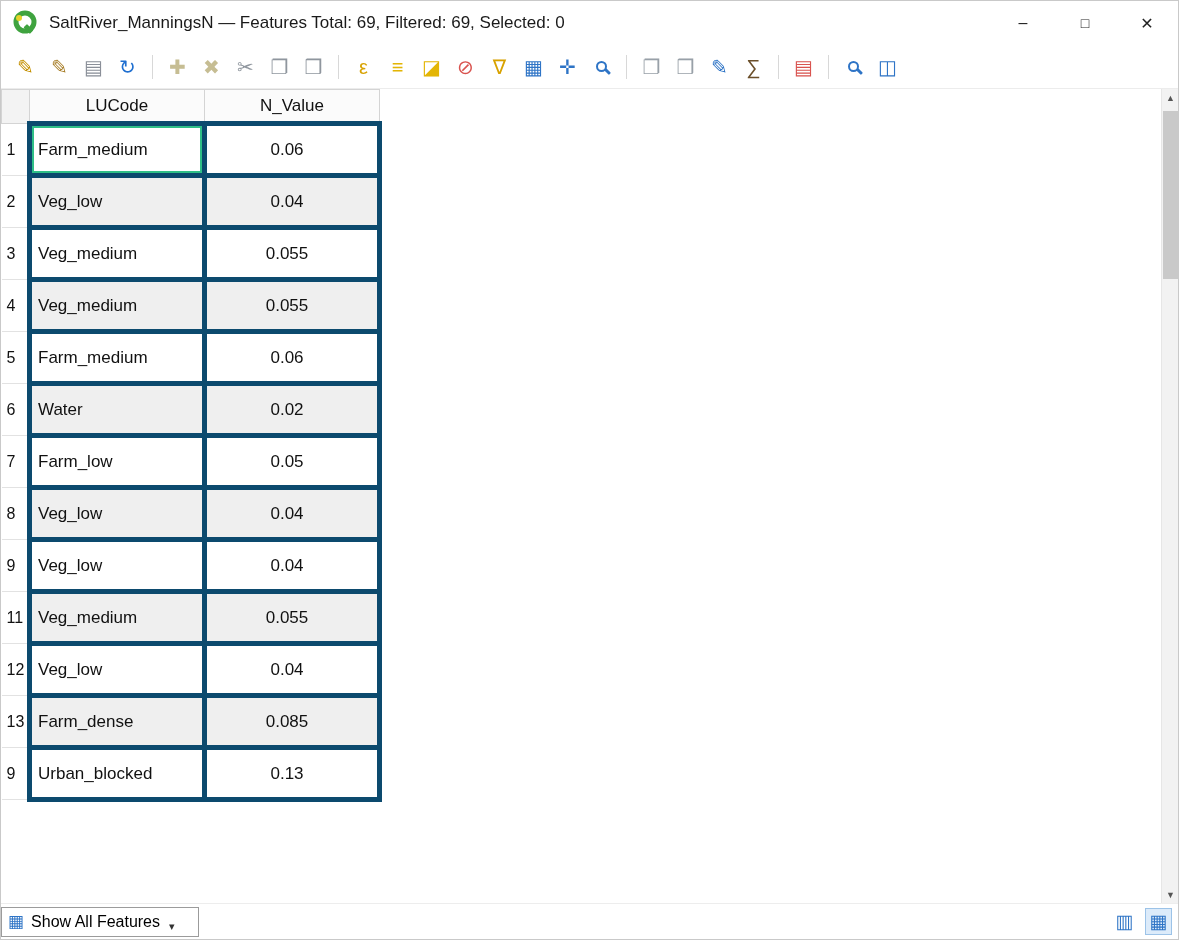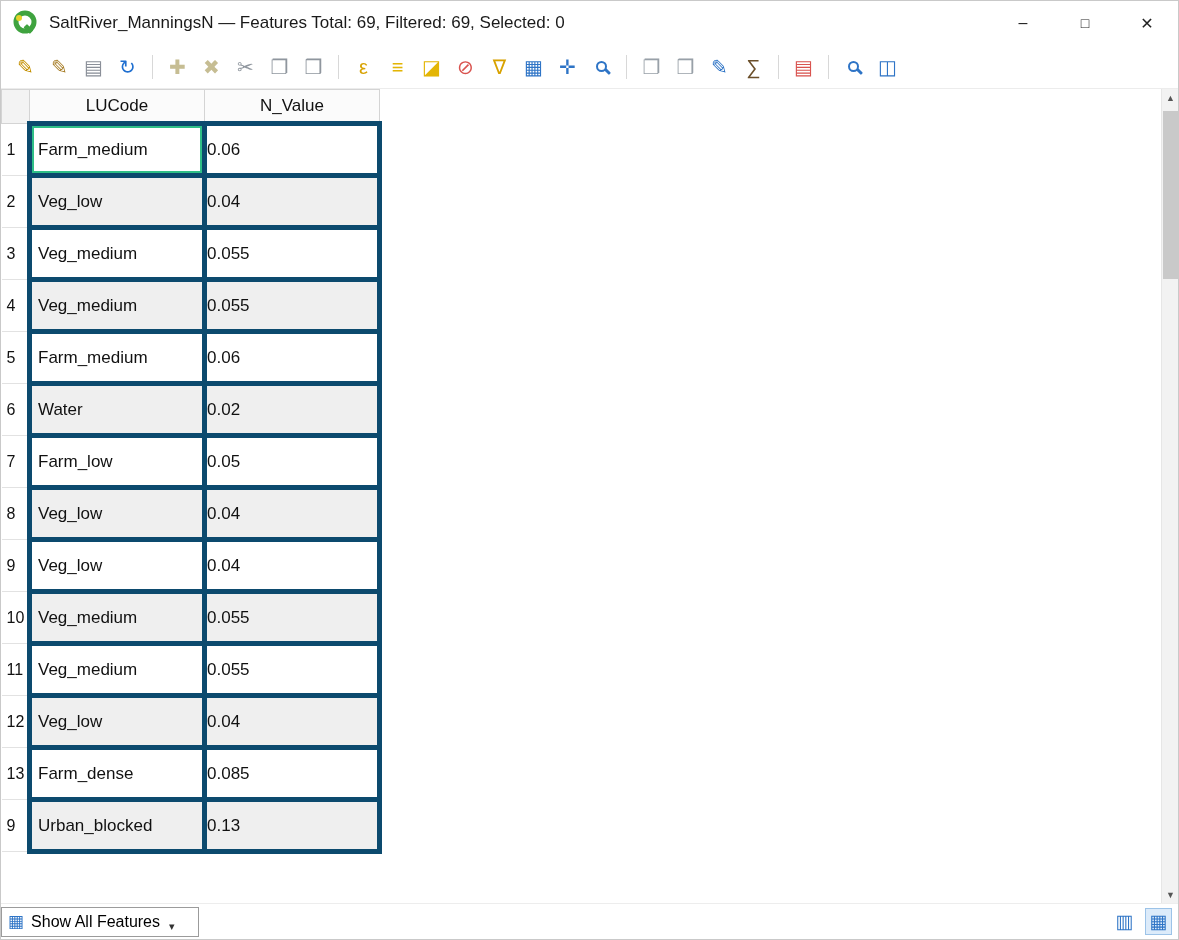--- a/index.html
+++ b/index.html
@@ -38,21 +38,21 @@
   table { border-collapse: collapse; table-layout: fixed; font-size: 17px; }
   col.c-rn { width: 28px; } col.c-lc { width: 175px; } col.c-nv { width: 175px; }
   thead th { height: 34px; font-weight: normal; font-size: 17px; background: #fbfbfb;
              border: 1px solid #d4d4d4; text-align: center; }
   thead th.corner { background: #f3f3f3; }
   tbody th.rn { height: 52px; font-weight: normal; font-size: 16px; text-align: left; padding-left: 5px;
                 background: #fff; border: 1px solid #e2e2e2; border-left: none; color: #111; }
   tbody td { height: 52px; border: 5px solid #0c4a6e; background: #fff; }
   tbody tr:nth-child(even) td { background: #efefef; }
   td.lc { text-align: left; padding-left: 6px; }
-  td.nv { text-align: left; padding-right: 10px; }
+  td.nv { text-align: center; padding-right: 10px; }
   td.sel { box-shadow: inset 0 0 0 2px #2fbf87; }
 
   
   .scrollbar { flex: 0 0 17px; background: #f2f2f2; position: relative; border-left: 1px solid #e6e6e6; }
   .sb-arrow { position: absolute; left: 0; width: 17px; height: 17px; display: flex; align-items: center;
               justify-content: center; font-size: 9px; color: #555; background: #f2f2f2; border: none; }
   .sb-up { top: 0; } .sb-down { bottom: 0; }
   .sb-thumb { position: absolute; left: 1px; width: 15px; top: 22px; height: 168px; background: #c9c9c9; }
 
   
@@ -222,25 +222,20 @@
               <th class="rn">8</th>
               <td class="lc">Veg_low</td>
               <td class="nv">0.04</td>
             </tr>
           <tr>
               <th class="rn">9</th>
               <td class="lc">Veg_low</td>
               <td class="nv">0.04</td>
             </tr>
           <tr>
-              <th class="rn">10</th>
-              <td class="lc">Veg_medium</td>
-              <td class="nv">0.055</td>
-            </tr>
-          <tr>
               <th class="rn">11</th>
               <td class="lc">Veg_medium</td>
               <td class="nv">0.055</td>
             </tr>
           <tr>
               <th class="rn">12</th>
               <td class="lc">Veg_low</td>
               <td class="nv">0.04</td>
             </tr>
           <tr>

